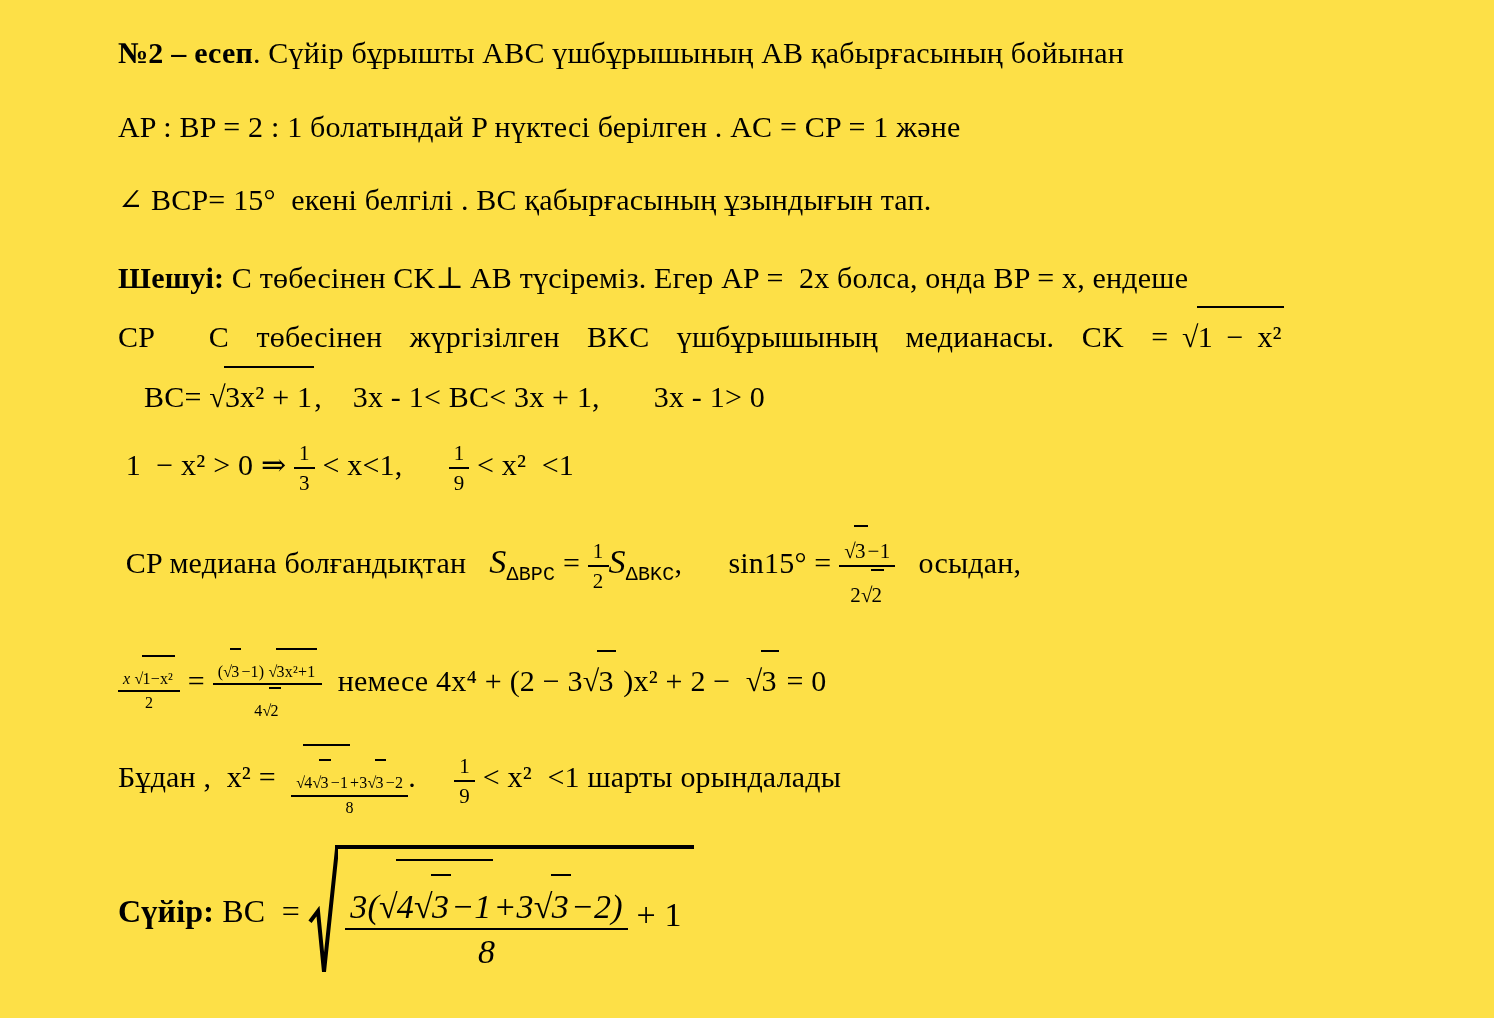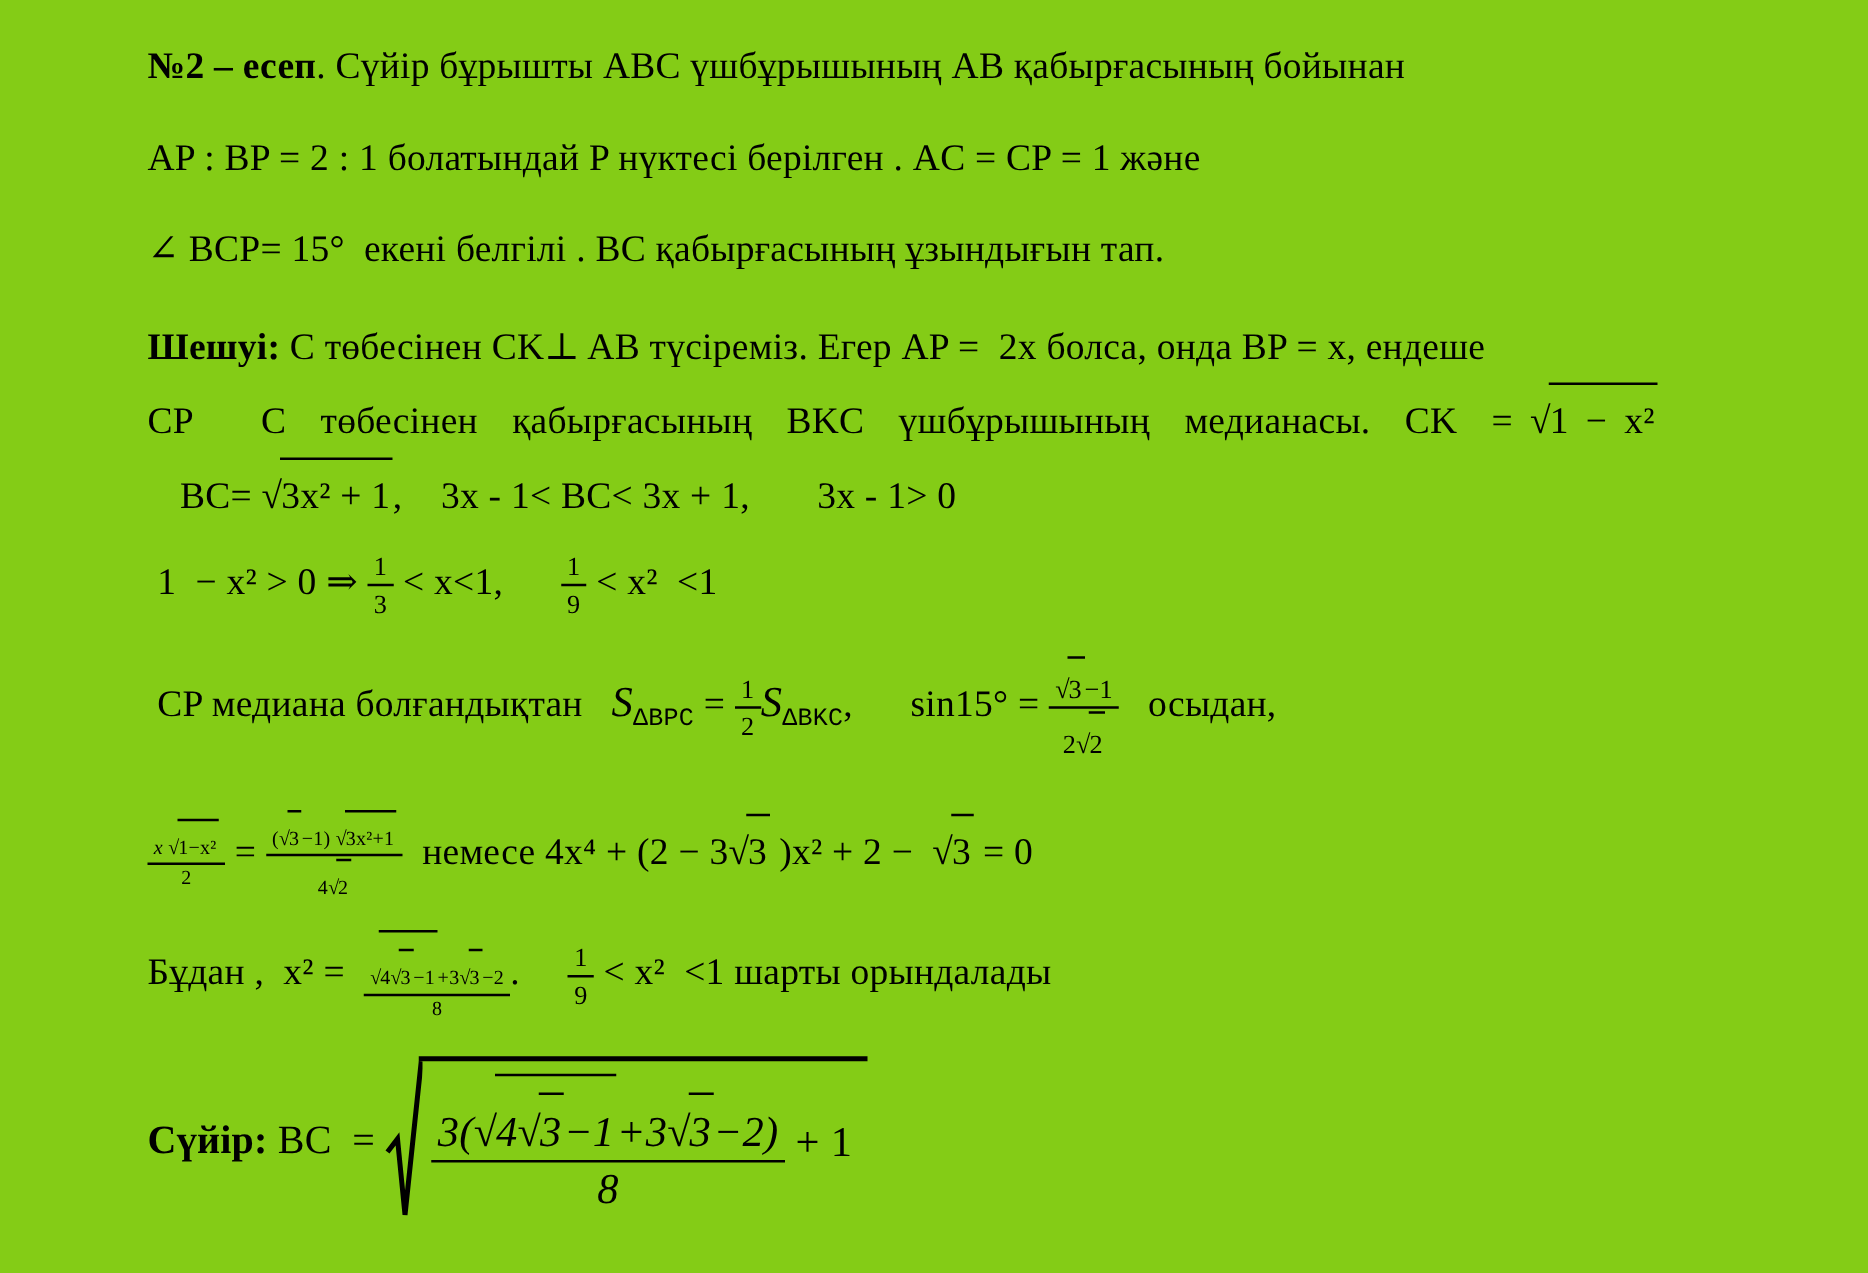--- a/index.html
+++ b/index.html
@@ -1,18 +1,18 @@
 <!DOCTYPE html>
 <html><head>
 <meta charset="utf-8">
 <style>
   html,body{margin:0;padding:0;background:#888;}
   .page{
     width:1494px;height:1018px;box-sizing:border-box;
-    margin:0 auto;background:#84cc16;color:#000000;
+    margin:0 auto;background:#fde047;color:#000000;
     padding:34px 56px 0 118px;
     font-family:"Liberation Serif","DejaVu Serif",serif;
     font-size:30px;line-height:1.25;letter-spacing:0.2px;
     overflow:hidden;
   }
   .line{white-space:normal;margin:0;}
   .t{white-space:pre-wrap;}
   b.t{font-weight:bold;}
   .mb36{margin-bottom:36px;}
   .mb10{margin-bottom:10px;}
@@ -50,21 +50,21 @@
 <div class="page">
 
   <div class="line mb36"><b class="t">№2 – есеп</b><span class="t">. Сүйір бұрышты ABC үшбұрышының AB қабырғасының бойынан</span></div>
 
   <div class="line mb36"><span class="t">AP : BP = 2 : 1 болатындай P нүктесі берілген . AC = CP = 1 және</span></div>
 
   <div class="line mb40"><span class="t">∠ BCP= 15°  екені белгілі . BC қабырғасының ұзындығын тап.</span></div>
 
   <div class="line mb10"><b class="t">Шешуі:</b><span class="t"> C төбесінен CK⊥ AB түсіреміз. Егер AP =  2x болса, онда BP = x, ендеше</span></div>
 
-  <div class="line mb10 wide"><span class="t">CP    C  төбесінен  қабырғасының  BKC  үшбұрышының  медианасы.  CK  = </span><span class="rt"><span class="rs">√</span><span class="ov t">1 − x²</span></span></div>
+  <div class="line mb10 wide"><span class="t">CP    C  төбесінен  жүргізілген  BKC  үшбұрышының  медианасы.  CK  = </span><span class="rt"><span class="rs">√</span><span class="ov t">1 − x²</span></span></div>
 
   <div class="line mb26"><span class="t">BC= </span><span class="rt"><span class="rs">√</span><span class="ov t">3x² + 1</span></span><span class="t">,    3x - 1&lt; BC&lt; 3x + 1,       3x - 1&gt; 0</span></div>
 
   <div class="line mb30"><span class="t"> 1  − x² &gt; 0 ⇒ </span><span class="frac fs-sm"><span class="num t">1</span><span class="den t">3</span></span><span class="t"> &lt; x&lt;1,      </span><span class="frac fs-sm"><span class="num t">1</span><span class="den t">9</span></span><span class="t"> &lt; x²  &lt;1</span></div>
 
   <div class="line mb40"><span class="t"> CP медиана болғандықтан   </span><i class="t Sit">S</i><sub class="t ssub">ΔBPC</sub><span class="t"> = </span><span class="frac fs-sm"><span class="num t">1</span><span class="den t">2</span></span><i class="t Sit">S</i><sub class="t ssub">ΔBKC</sub><span class="t">,      </span><span class="t">sin15° = </span><span class="frac fs-sm"><span class="num"><span class="rt"><span class="rs">√</span><span class="ov t">3</span></span><span class="t">−1</span></span><span class="den"><span class="t">2</span><span class="rt"><span class="rs">√</span><span class="ov t">2</span></span></span></span><span class="t">   осыдан,</span></div>
 
   <div class="line mb24"><span class="frac fs-md"><span class="num"><i class="t">x </i><span class="rt"><span class="rs">√</span><span class="ov t">1−x²</span></span></span><span class="den t">2</span></span><span class="t"> = </span><span class="frac fs-md"><span class="num"><span class="t">(</span><span class="rt"><span class="rs">√</span><span class="ov t">3</span></span><span class="t">−1) </span><span class="rt"><span class="rs">√</span><span class="ov t">3x²+1</span></span></span><span class="den"><span class="t">4</span><span class="rt"><span class="rs">√</span><span class="ov t">2</span></span></span></span><span class="t">  немесе 4x⁴ + (2 − 3</span><span class="rt"><span class="rs">√</span><span class="ov t">3</span></span><span class="t"> )x² + 2 −  </span><span class="rt"><span class="rs">√</span><span class="ov t">3</span></span><span class="t"> = 0</span></div>
 
   <div class="line mb28"><span class="t">Бұдан ,  x² =  </span><span class="frac fs-md"><span class="num"><span class="rt"><span class="rs">√</span><span class="ov"><span class="t">4</span><span class="rt"><span class="rs">√</span><span class="ov t">3</span></span><span class="t">−1</span></span></span><span class="t">+3</span><span class="rt"><span class="rs">√</span><span class="ov t">3</span></span><span class="t">−2</span></span><span class="den t">8</span></span><span class="t">.     </span><span class="frac fs-sm"><span class="num t">1</span><span class="den t">9</span></span><span class="t"> &lt; x²  &lt;1 шарты орындалады</span></div>

